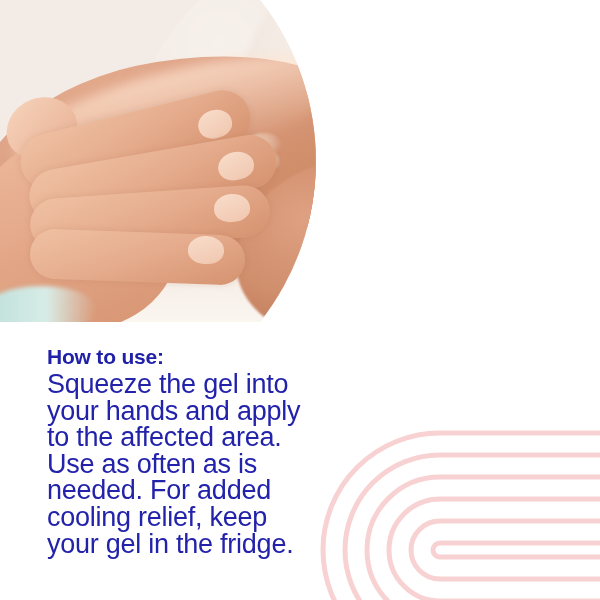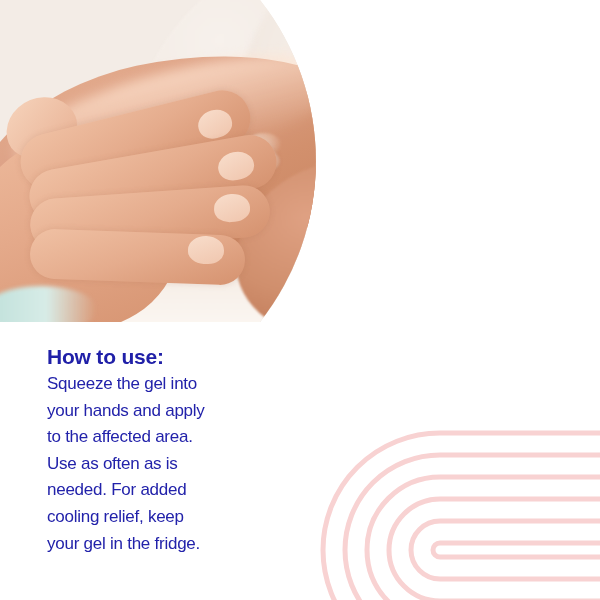--- a/index.html
+++ b/index.html
@@ -189,21 +189,21 @@
     width: 275px;
   }
   .copy-heading {
     font-size: 21px;
     font-weight: bold;
     line-height: 26px;
     letter-spacing: -0.2px;
     margin: 0 0 1px 0;
   }
   .copy-body {
-    font-size: 17px;
+    font-size: 27px;
     line-height: 26.6px;
     letter-spacing: -0.25px;
     margin: 0;
     white-space: pre-line;
   }
 
   
   .arcs {
     position: absolute;
     left: 300px;

